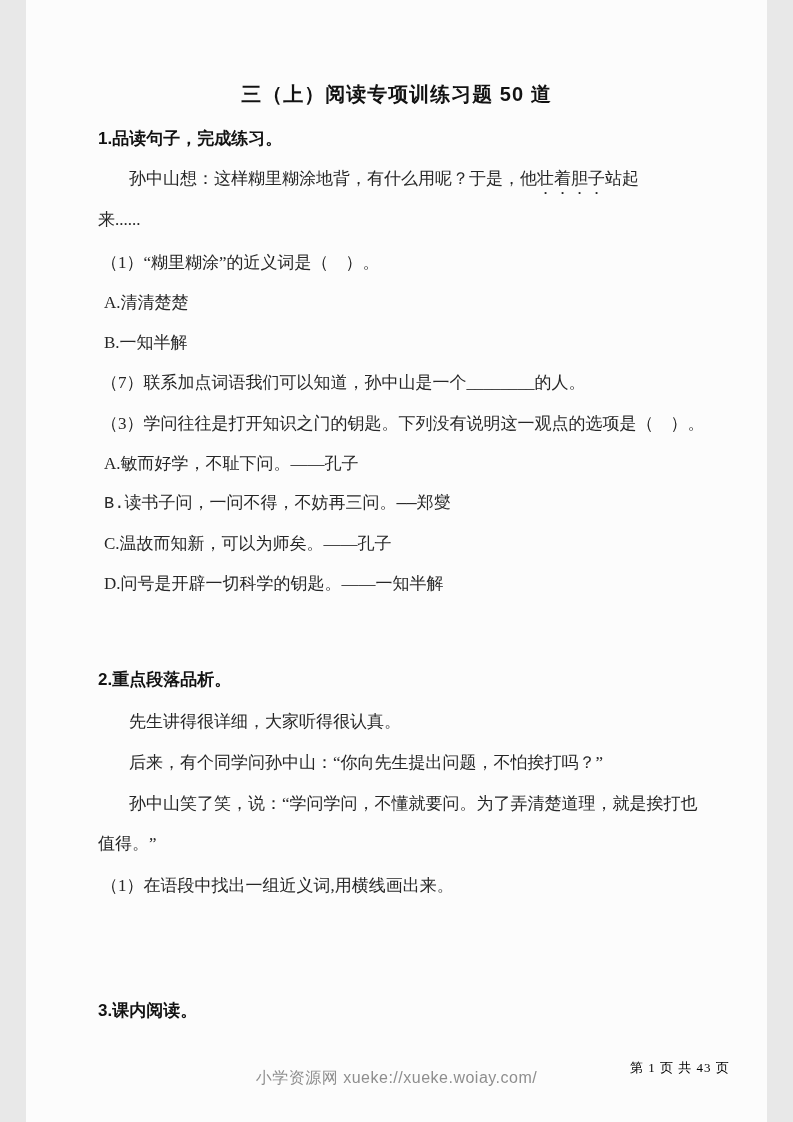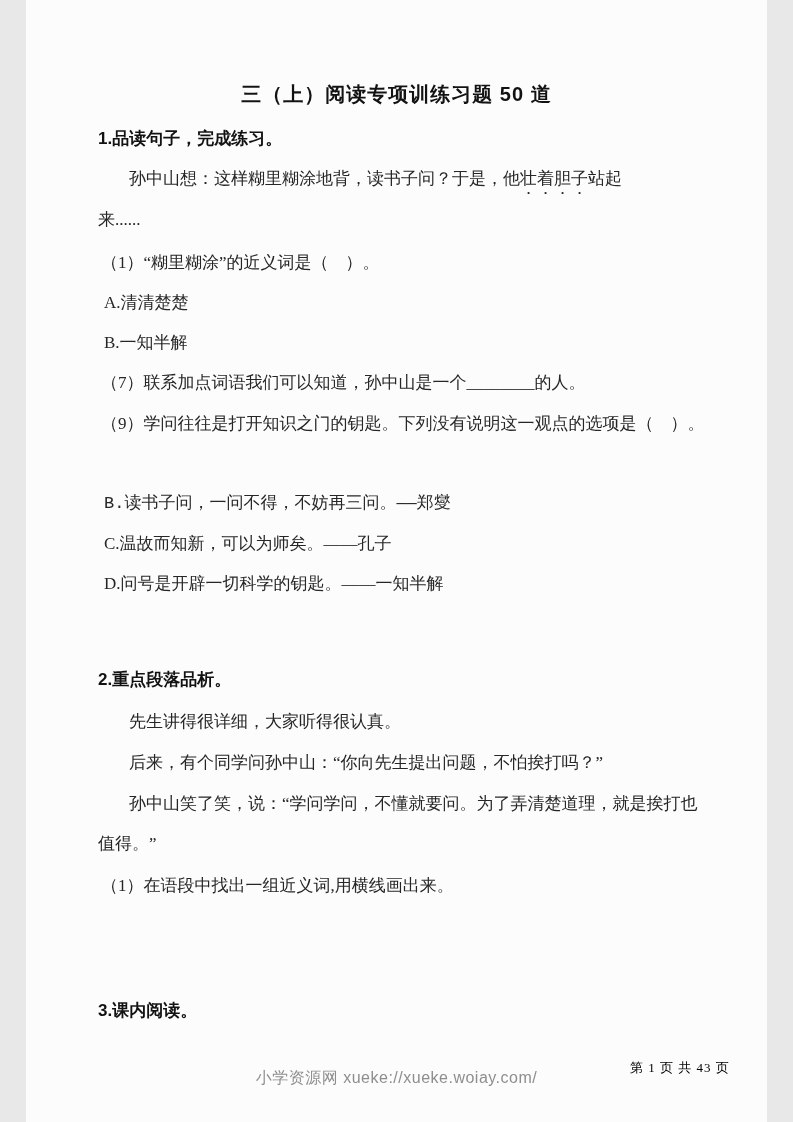--- a/index.html
+++ b/index.html
@@ -56,35 +56,36 @@
 </head>
 <body>
 
 <div class="page">
 
   <div class="line bold doc-title">三（上）阅读专项训练习题 50 道</div>
 
   <div class="line bold" style="top:127px; left:72px;">1.品读句子，完成练习。</div>
 
   <div class="line" style="top:167px; left:103px;">
-    <span>孙中山想：这样糊里糊涂地背，读书子问？于是，他</span><span class="emph-dots">壮着胆子</span><span>站起</span>
+    <span>孙中山想：这样糊里糊涂地背，有什么用呢？于是，他</span><span class="emph-dots">壮着胆子</span><span>站起</span>
   </div>
 
   <div class="line" style="top:208px; left:72px;">来......</div>
 
   <div class="line" style="top:251px; left:75px;">（1）“糊里糊涂”的近义词是（　）。</div>
 
   <div class="line" style="top:291px; left:78px;">A.清清楚楚</div>
 
   <div class="line" style="top:331px; left:78px;">B.一知半解</div>
 
   <div class="line" style="top:371px; left:75px;">（7）联系加点词语我们可以知道，孙中山是一个________的人。</div>
 
-  <div class="line" style="top:412px; left:75px;">（9）学问往往是打开知识之门的钥匙。下列没有说明这一观点的选项是（　）。</div>
+  <div class="line" style="top:412px; left:75px;">（3）学问往往是打开知识之门的钥匙。下列没有说明这一观点的选项是（　）。</div>
 
+  <div class="line" style="top:452px; left:78px;">A.敏而好学，不耻下问。——孔子</div>
 
   <div class="line" style="top:492px; left:78px;font-family:Liberation Mono, monospace;">B.读书子问，一问不得，不妨再三问。——郑燮</div>
 
   <div class="line" style="top:532px; left:78px;">C.温故而知新，可以为师矣。——孔子</div>
 
   <div class="line" style="top:572px; left:78px;">D.问号是开辟一切科学的钥匙。——一知半解</div>
 
   <div class="line bold" style="top:668px; left:72px;">2.重点段落品析。</div>
 
   <div class="line" style="top:710px; left:103px;">先生讲得很详细，大家听得很认真。</div>

